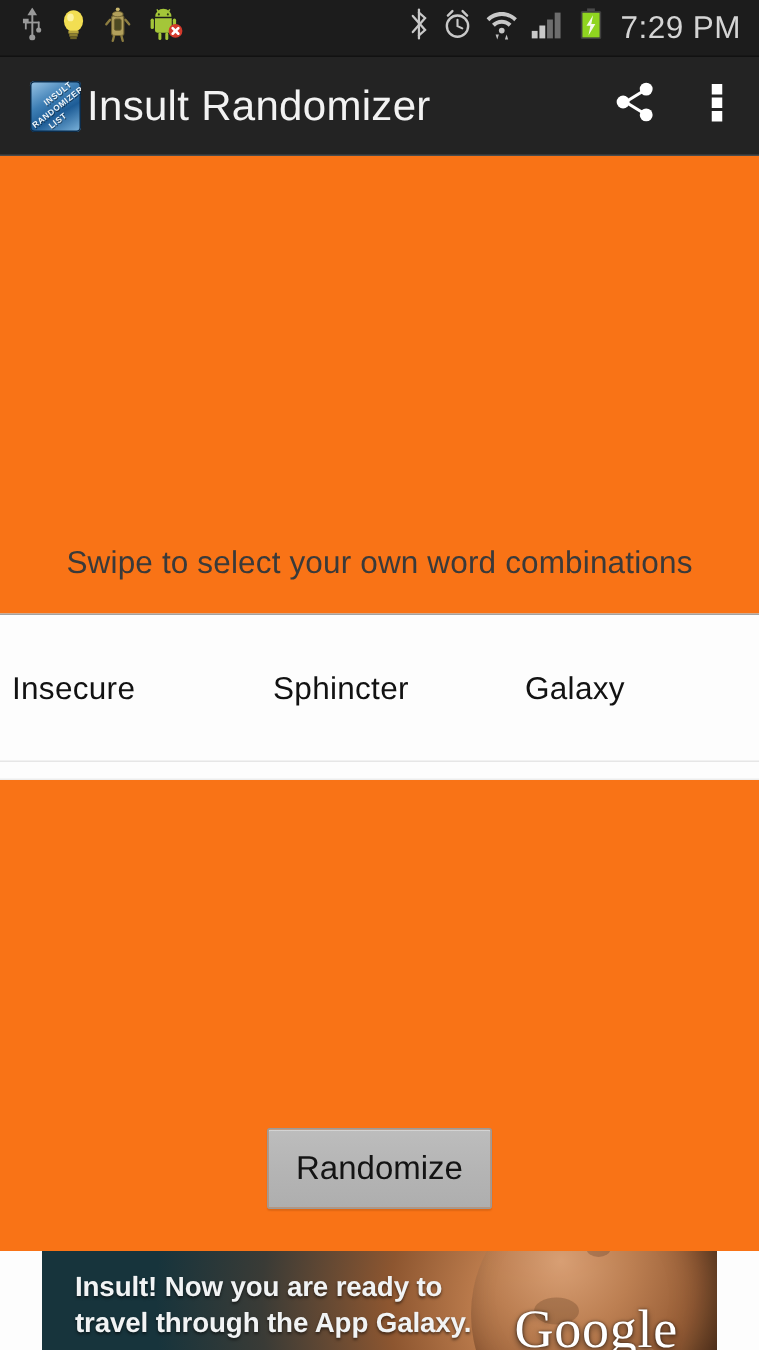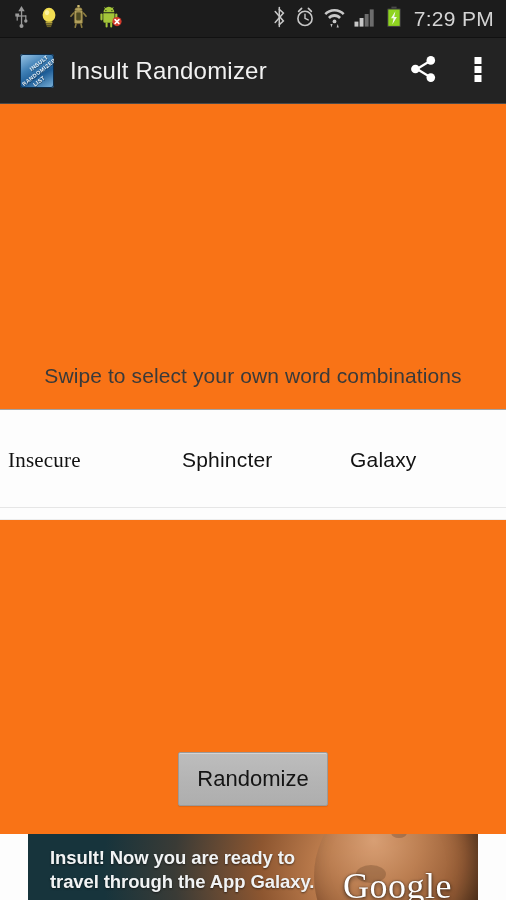--- a/index.html
+++ b/index.html
@@ -44,21 +44,21 @@
     position:absolute; left:-12px; width:62px;
     transform:rotate(-38deg);
     color:#eef6fc; font-size:5.5px; font-weight:bold;
     letter-spacing:.4px; text-align:center; white-space:nowrap;
     text-shadow:0 1px 0 rgba(0,0,0,.45);
   }
   .app-icon .d1 { top:6px; }
   .app-icon .d2 { top:15px; }
   .app-icon .d3 { top:24px; }
   .ab-title {
-    color:#f2f2f2; font-size:24px; margin-left:16px;
+    color:#f2f2f2; font-size:28px; margin-left:4px;
     font-weight:normal; letter-spacing:.2px; flex:0 0 auto;
   }
   .ab-spacer { flex:1 1 auto; }
   .ab-btn {
     width:54px; height:66px; display:flex; align-items:center; justify-content:center;
     flex:0 0 auto;
   }
   .ab-btn.overflow { width:56px; }
 
   
@@ -79,21 +79,21 @@
     border-bottom:1px solid #ededed;
   }
   .wheel-strip .divider {
     position:absolute; left:0; bottom:11px; width:506px; height:1px; background:#e6e6e6;
   }
   .wheel-cols {
     position:absolute; left:0; top:0; width:506px; height:100px;
     display:flex; align-items:center;
   }
   .wheel-col { position:relative; height:100px; display:flex; align-items:center; }
-  .wheel-col.c0 { width:175px; padding-left:8px;font-family:Liberation Serif, serif; }
+  .wheel-col.c0 { width:175px; padding-left:8px; }
   .wheel-col.c1 { width:169px; padding-left:7px;text-align:right; }
   .wheel-col.c2 { width:162px; padding-left:6px; }
   .wheel-word {
     color:#121212; font-size:21px; letter-spacing:.2px; white-space:nowrap;
   }
 
   
   .rand-wrap {
     position:absolute; left:0; top:648px; width:506px;
     display:flex; justify-content:center;

